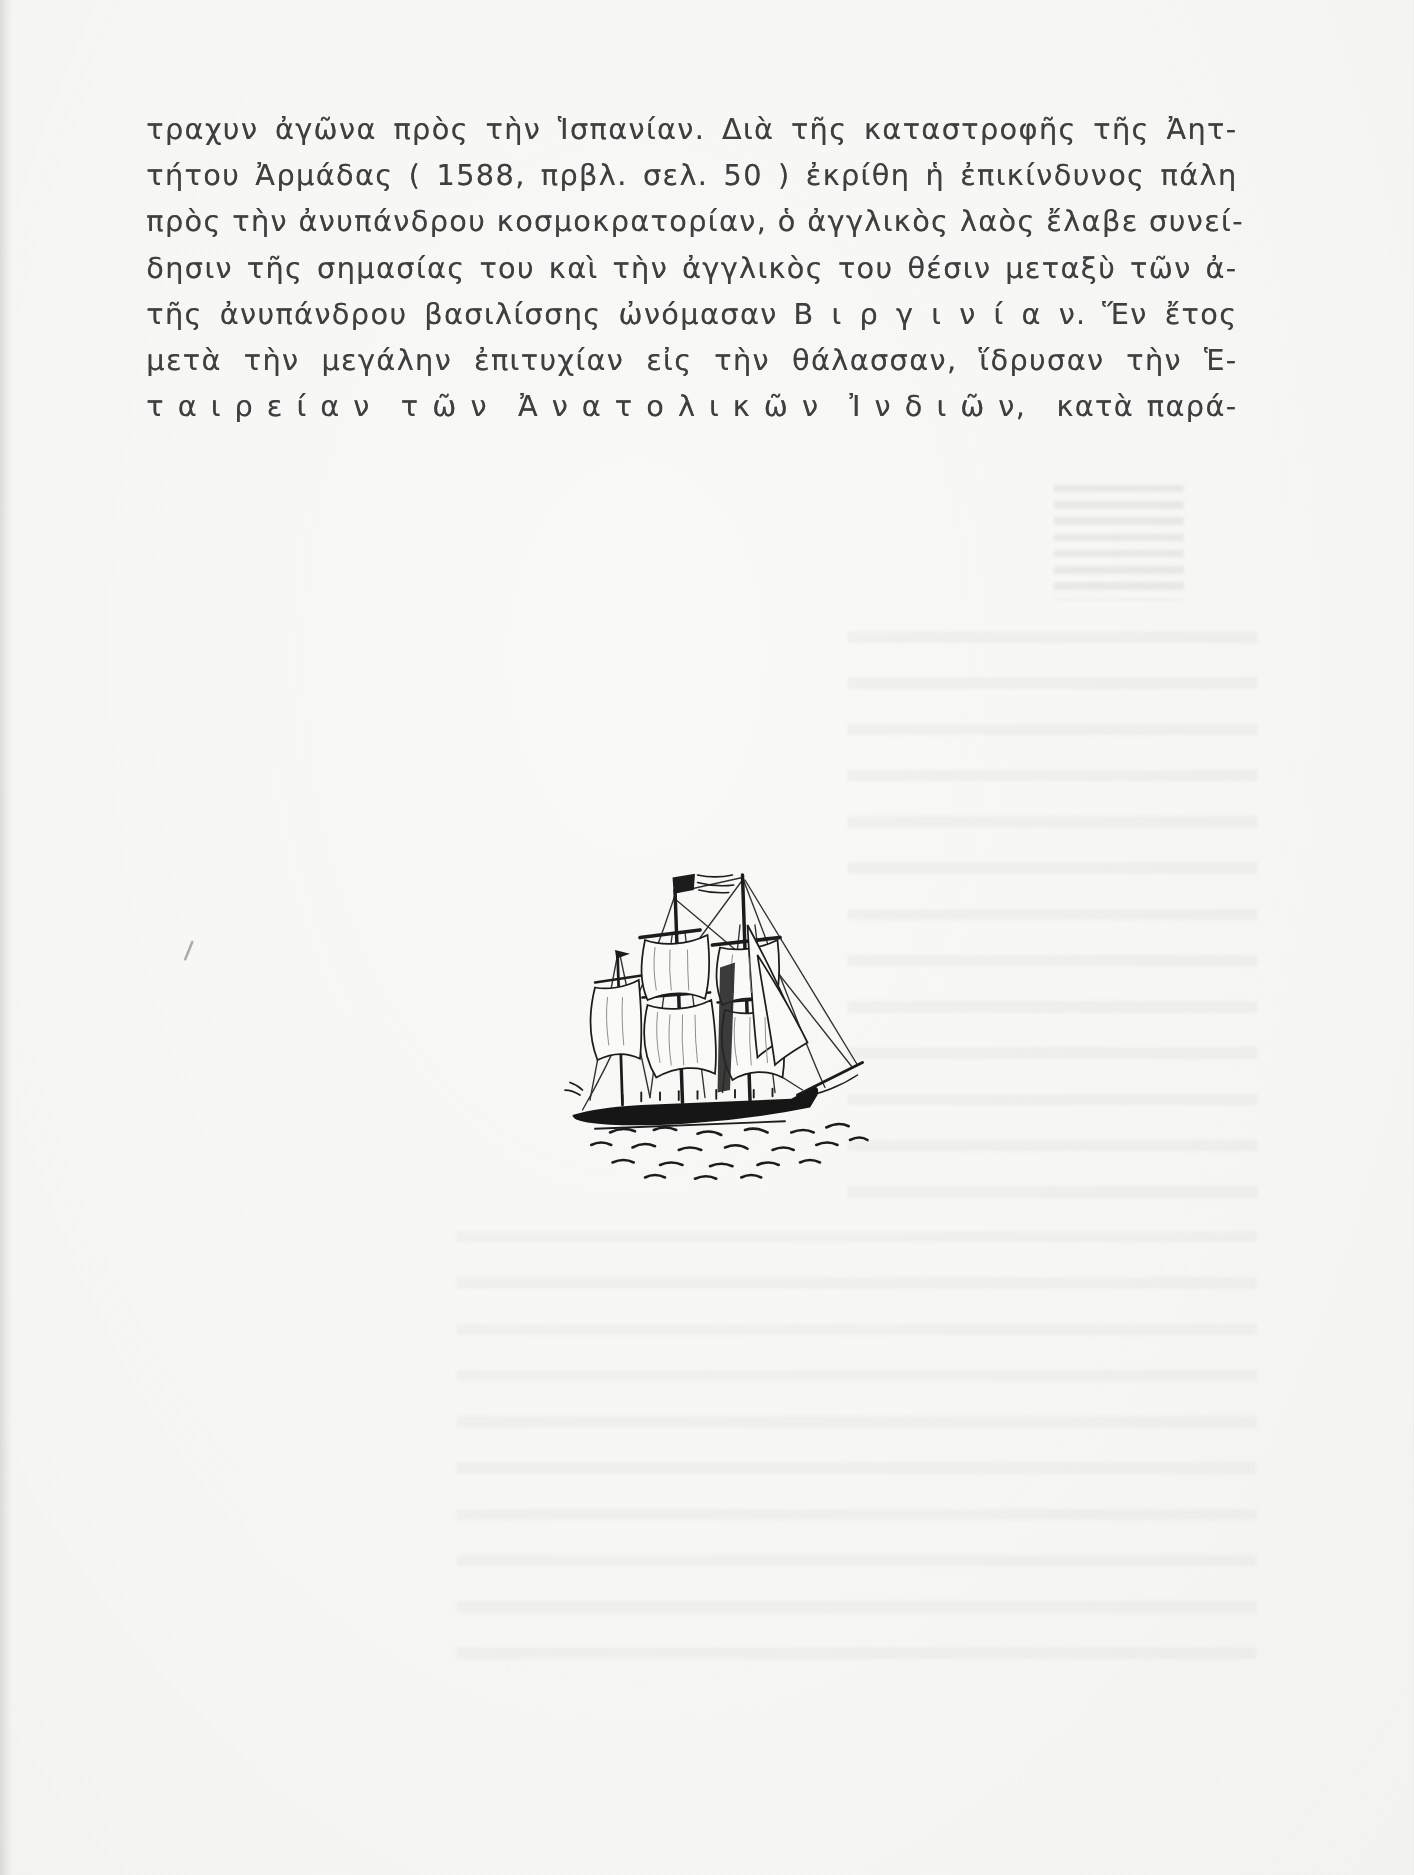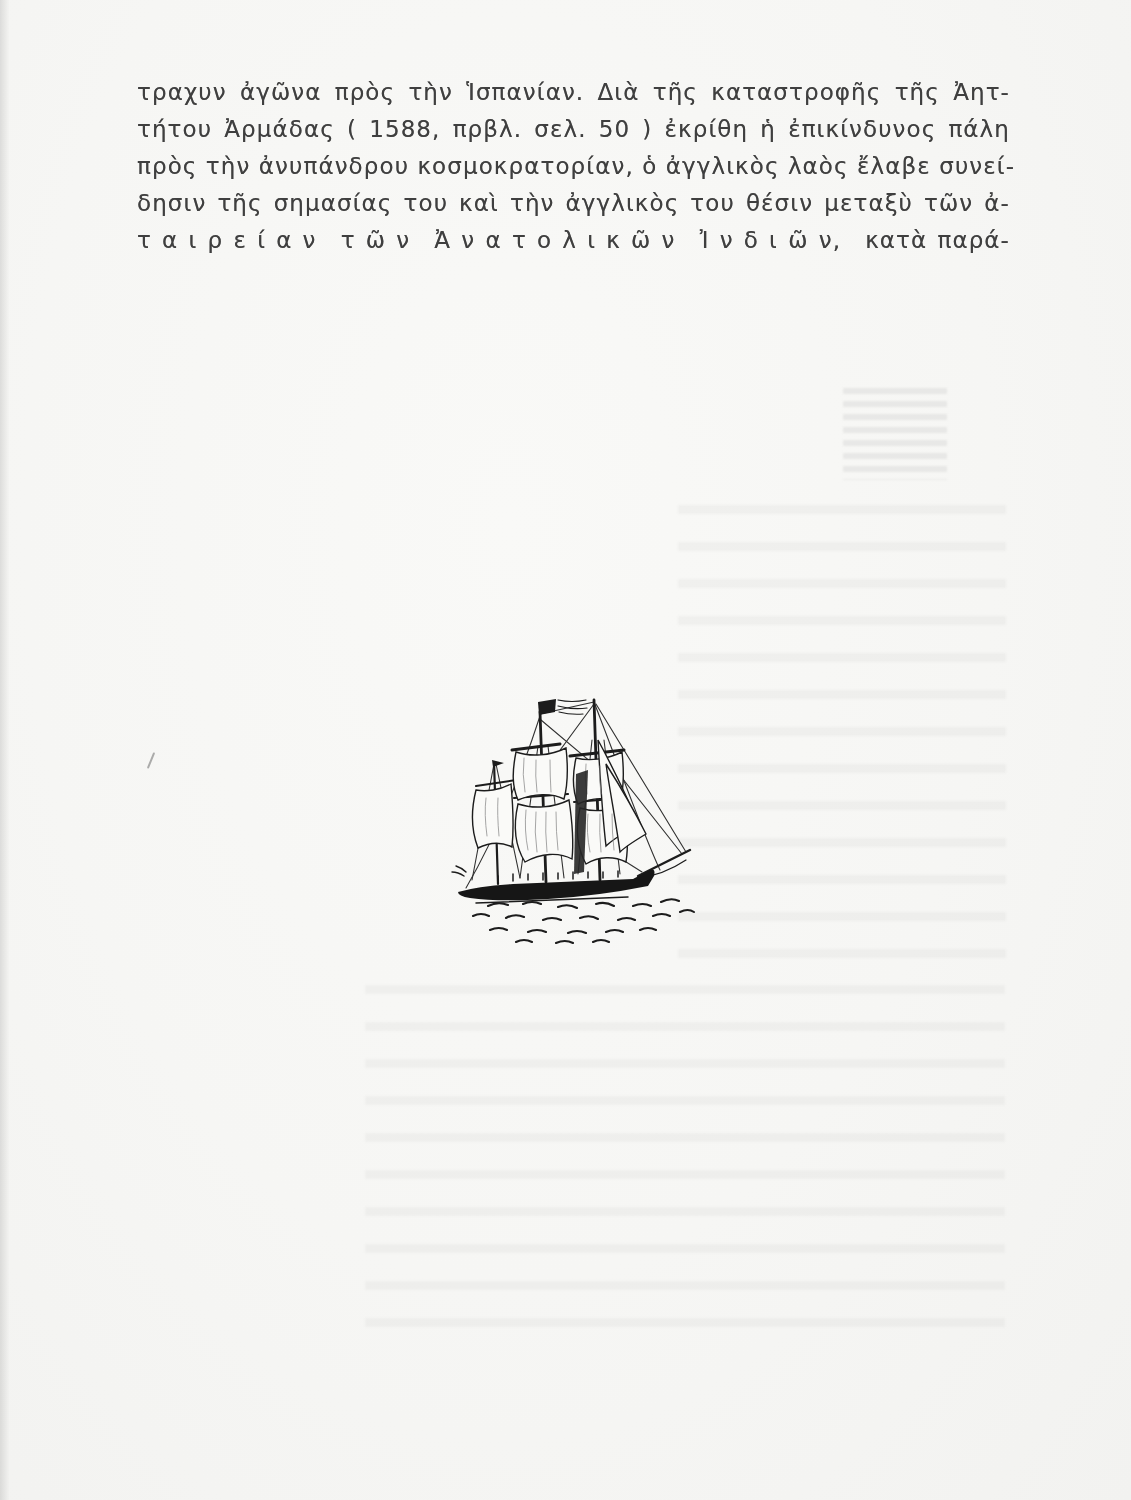--- a/index.html
+++ b/index.html
@@ -18,28 +18,27 @@
   }
   .scan-edge-left {
     position: absolute;
     left: 0; top: 0;
     width: 12px; height: 100%;
     background: linear-gradient(to right, rgba(0,0,0,0.10), rgba(0,0,0,0) 80%);
   }
   .paragraph {
     position: absolute;
     left: 117px;
-    top: 74px;
+    top: 86px;
     width: 873px;
     color: #3f3f3f;
     font-size: 23px;
     letter-spacing: 1.1px;
     line-height: 37px;
     text-shadow: 0 0 0.5px rgba(60,60,60,0.55);
-    margin-left: 20px;
   }
   .pline {
     text-align: justify;
     text-align-last: justify;
     height: 37px;
     overflow: visible;
     white-space: nowrap;
   }
   .pline.last {
     text-align-last: left;
@@ -95,20 +94,22 @@
 
 <div class="page">
 
   <div class="scan-edge-left"></div>
 
   <div class="paragraph">
     <div class="pline">τραχυν ἀγῶνα πρὸς τὴν Ἱσπανίαν. Διὰ τῆς καταστροφῆς τῆς Ἀητ-</div>
     <div class="pline">τήτου Ἀρμάδας ( 1588, πρβλ. σελ. 50 ) ἐκρίθη ἡ ἐπικίνδυνος πάλη</div>
     <div class="pline">πρὸς τὴν ἀνυπάνδρου κοσμοκρατορίαν, ὁ ἀγγλικὸς λαὸς ἔλαβε συνεί-</div>
     <div class="pline">δησιν τῆς σημασίας του καὶ τὴν ἀγγλικὸς του θέσιν μεταξὺ τῶν ἀ-</div>
+    <div class="pline">τῆς ἀνυπάνδρου βασιλίσσης ὠνόμασαν Β ι ρ γ ι ν ί α ν. Ἕν ἔτος</div>
+    <div class="pline">μετὰ τὴν μεγάλην ἐπιτυχίαν εἰς τὴν θάλασσαν, ἵδρυσαν τὴν Ἑ-</div>
     <div class="pline">τ α ι ρ ε ί α ν τ ῶ ν Ἀ ν α τ ο λ ι κ ῶ ν Ἰ ν δ ι ῶ ν, κατὰ παρά-</div>
   </div>
 
   <div class="ghost ghost-block"></div>
   <div class="ghost ghost-col"></div>
   <div class="ghost ghost-wide"></div>
   <div class="stray-mark"></div>
 
   <div class="ship-wrap">
     <svg width="300" height="262" viewBox="0 0 300 262" xmlns="http://www.w3.org/2000/svg">

